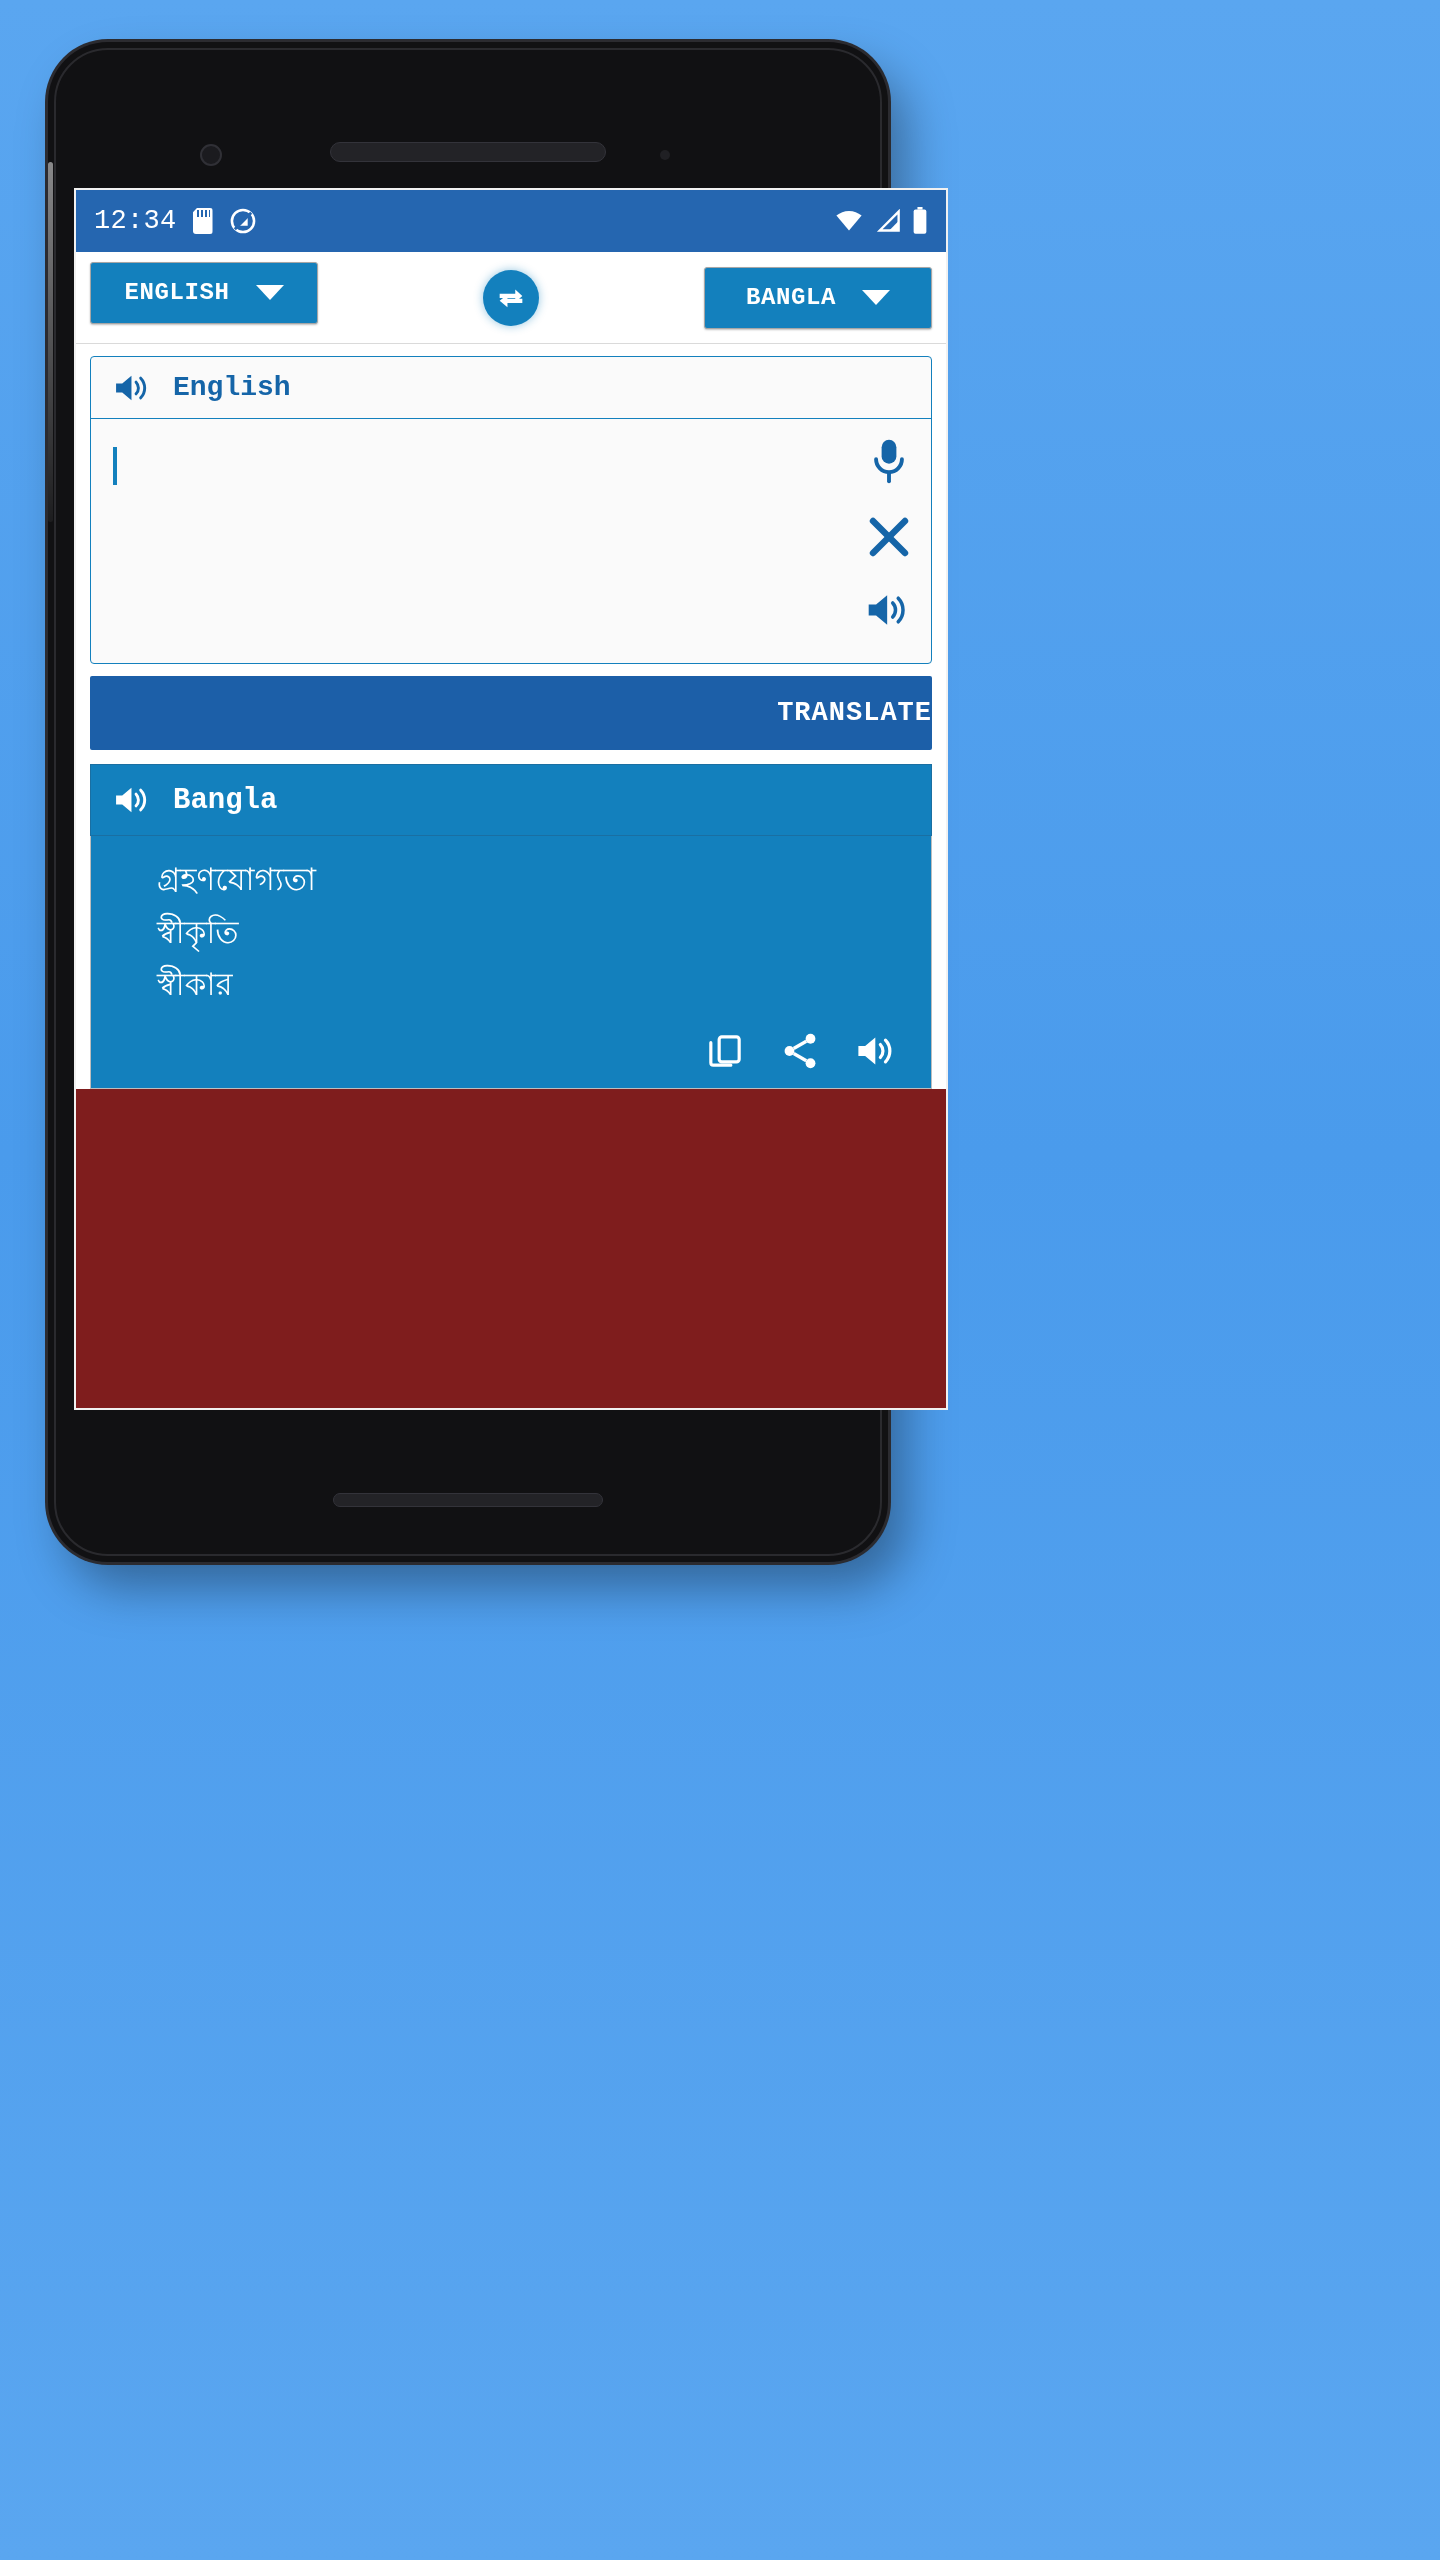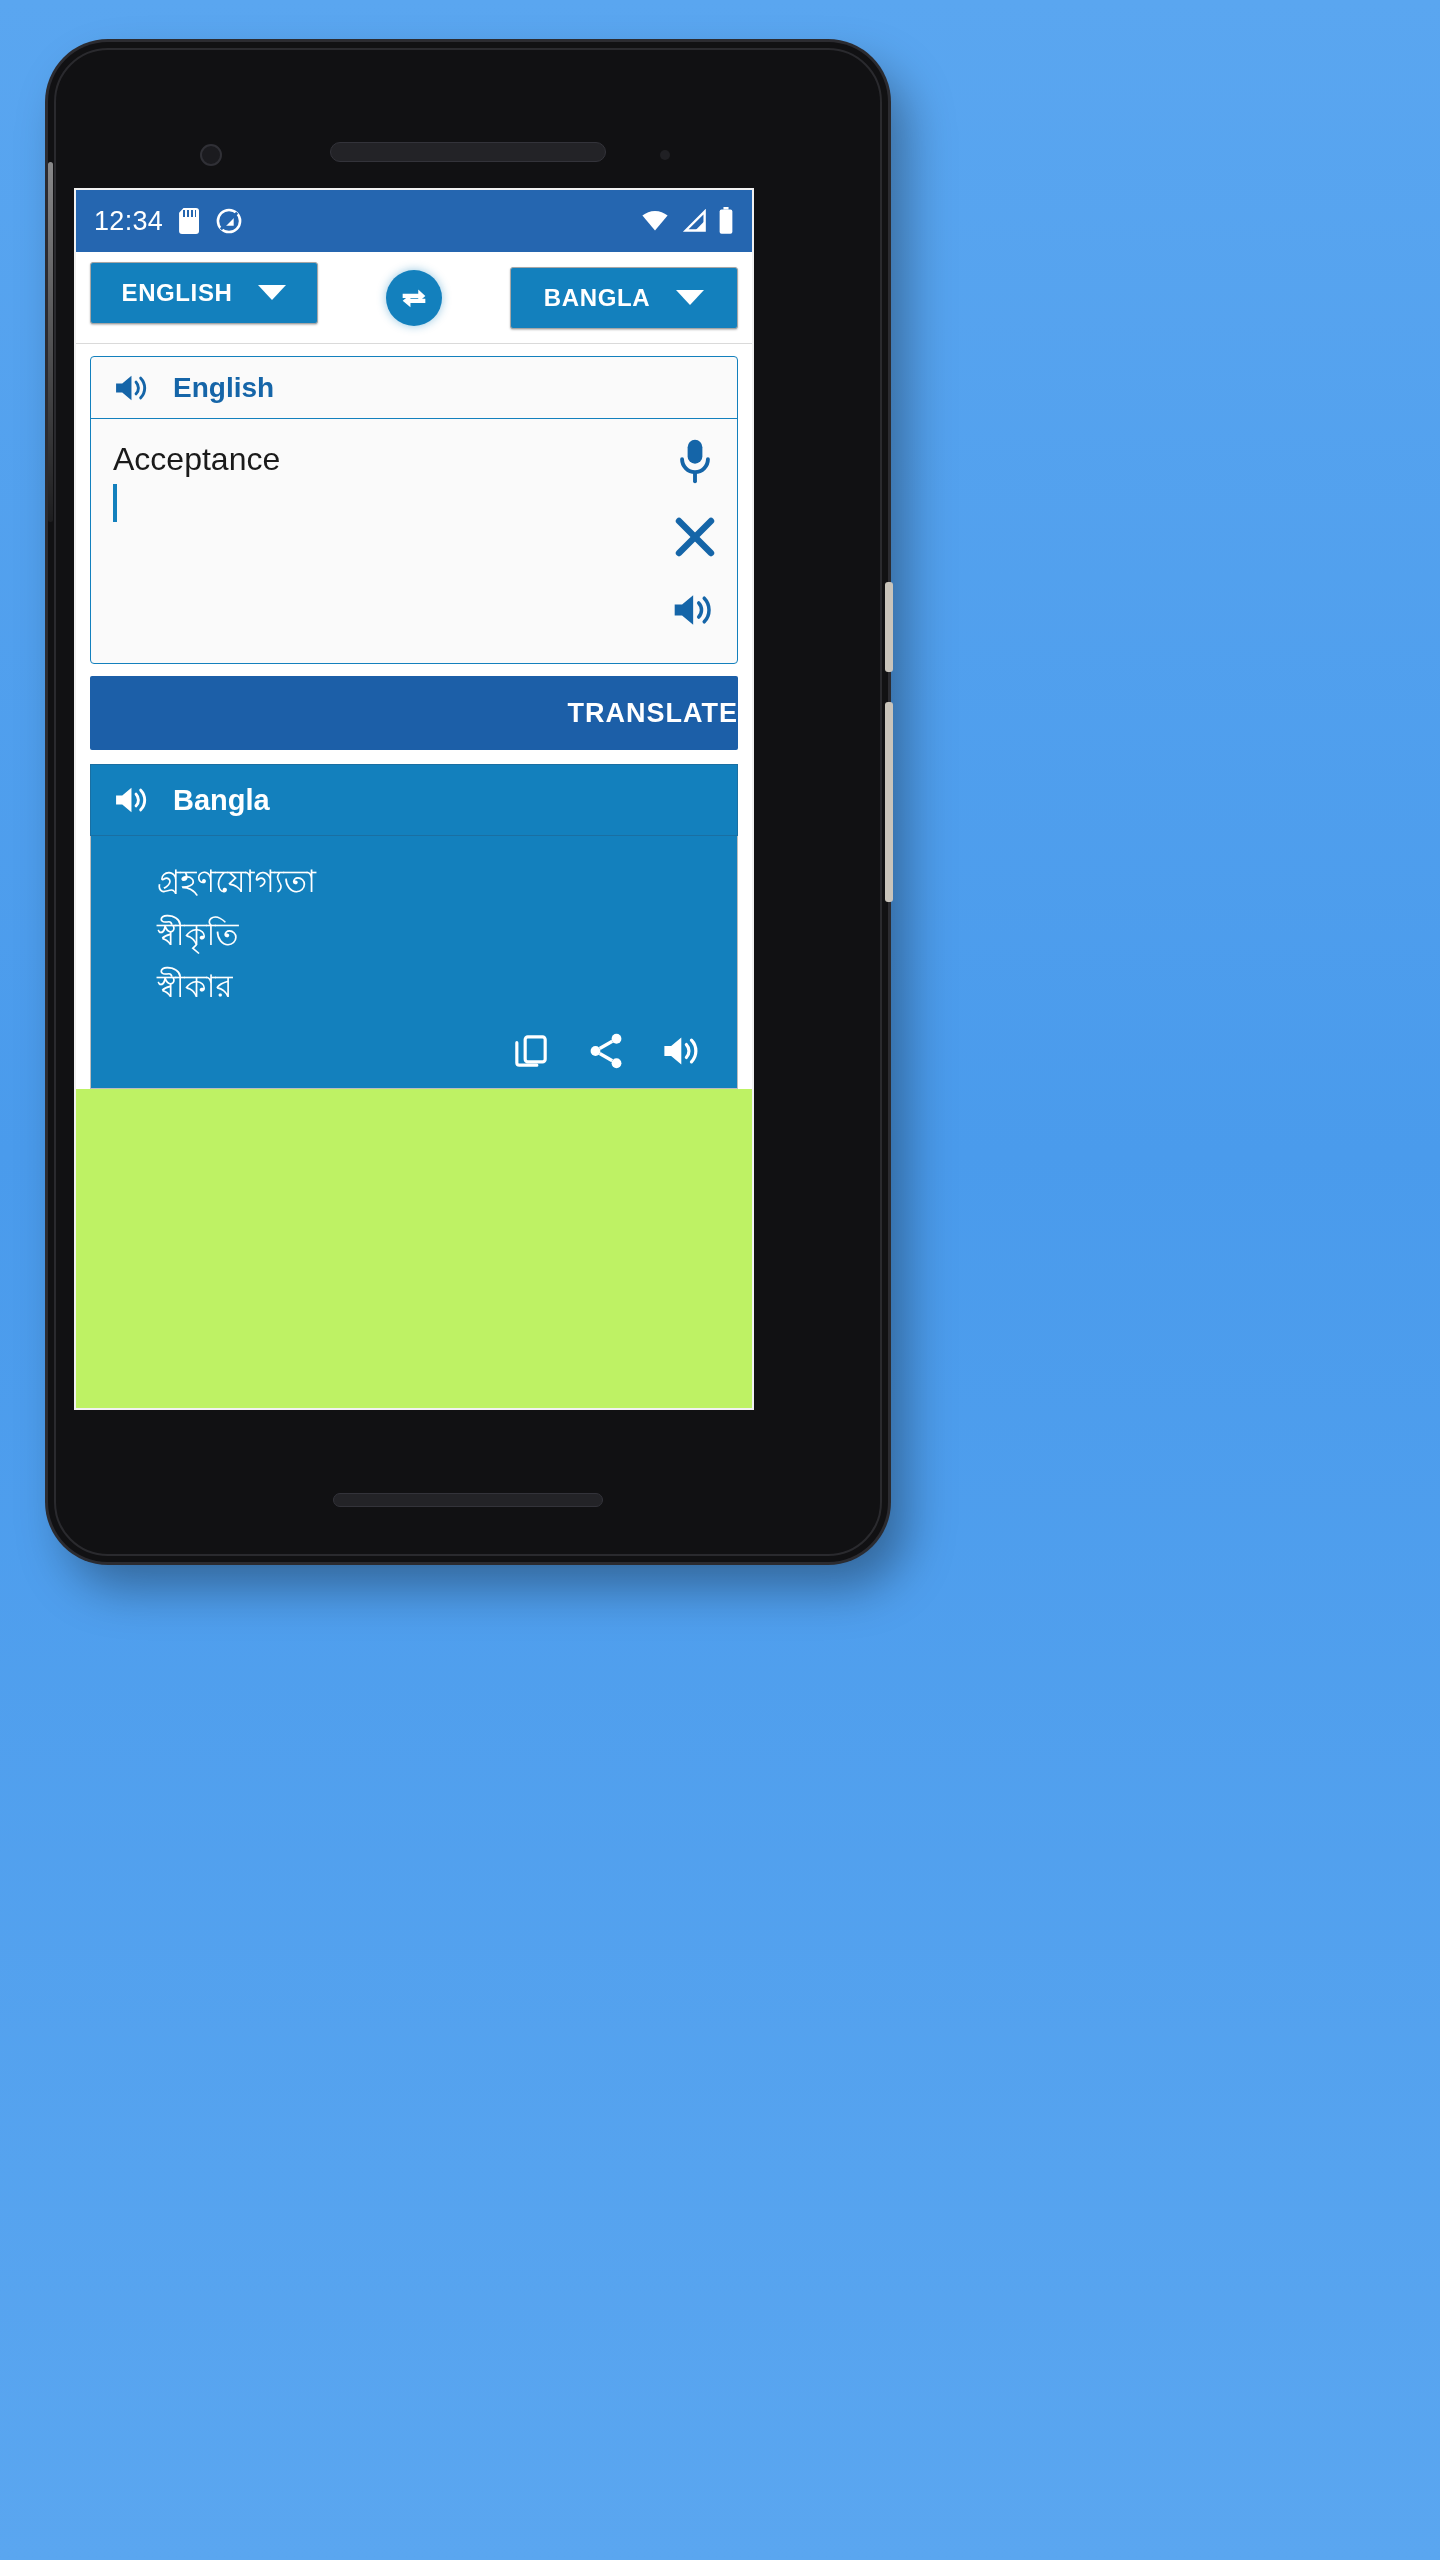--- a/index.html
+++ b/index.html
@@ -54,24 +54,25 @@
   }
   #home-bar{
     position:absolute; left:50%; transform:translateX(-50%); bottom:55px;
     width:270px; height:14px; background:#232327; border-radius:8px;
     border:1px solid #33333a;
   }
 
   
   #screen{
     position:absolute; left:28px; top:148px;
-    width:676px; height:1218px;
-    background:#bef264;
+    width:870px; height:1218px;
+    background:#7f1d1d;
     overflow:hidden;
     box-shadow:0 0 0 2px #f1f1f1;
+    font-family:Liberation Mono, monospace;
   }
 
   
   #statusbar{
     height:62px; background:#2566b0; color:#fff;
     display:flex; align-items:center; padding:0 18px;
     font-size:26px;
   }
   #status-left{ display:flex; align-items:center; gap:16px; }
   #status-time{ font-size:27px; letter-spacing:.3px; }
@@ -256,21 +257,20 @@
             <svg width="40" height="36" viewBox="0 0 26 22">
               <path d="M2 8 h4 L12 3 v16 L6 14 H2 Z" fill="#1565a8"></path>
               <path d="M15 7.2 a5.5 5.5 0 0 1 0 7.6" fill="none" stroke="#1565a8" stroke-width="1.9" stroke-linecap="round"></path>
               <path d="M18 4.6 a9.2 9.2 0 0 1 0 12.8" fill="none" stroke="#1565a8" stroke-width="1.9" stroke-linecap="round"></path>
             </svg>
           </span>
           <span class="card-head-label">English</span>
         </div>
 
         <div id="input-body">
-          <div id="input-text">Acceptance</div>
           <div id="caret-line"></div>
 
           <div id="input-actions">
             <span>
               <svg width="44" height="48" viewBox="0 0 22 26">
                 <rect x="7" y="1.5" width="8" height="13" rx="4" fill="#1565a8"></rect>
                 <path d="M4 12 a7 7 0 0 0 14 0" fill="none" stroke="#1565a8" stroke-width="2.1" stroke-linecap="round"></path>
                 <line x1="11" y1="19.5" x2="11" y2="24" stroke="#1565a8" stroke-width="2.1" stroke-linecap="round"></line>
               </svg>
             </span>

